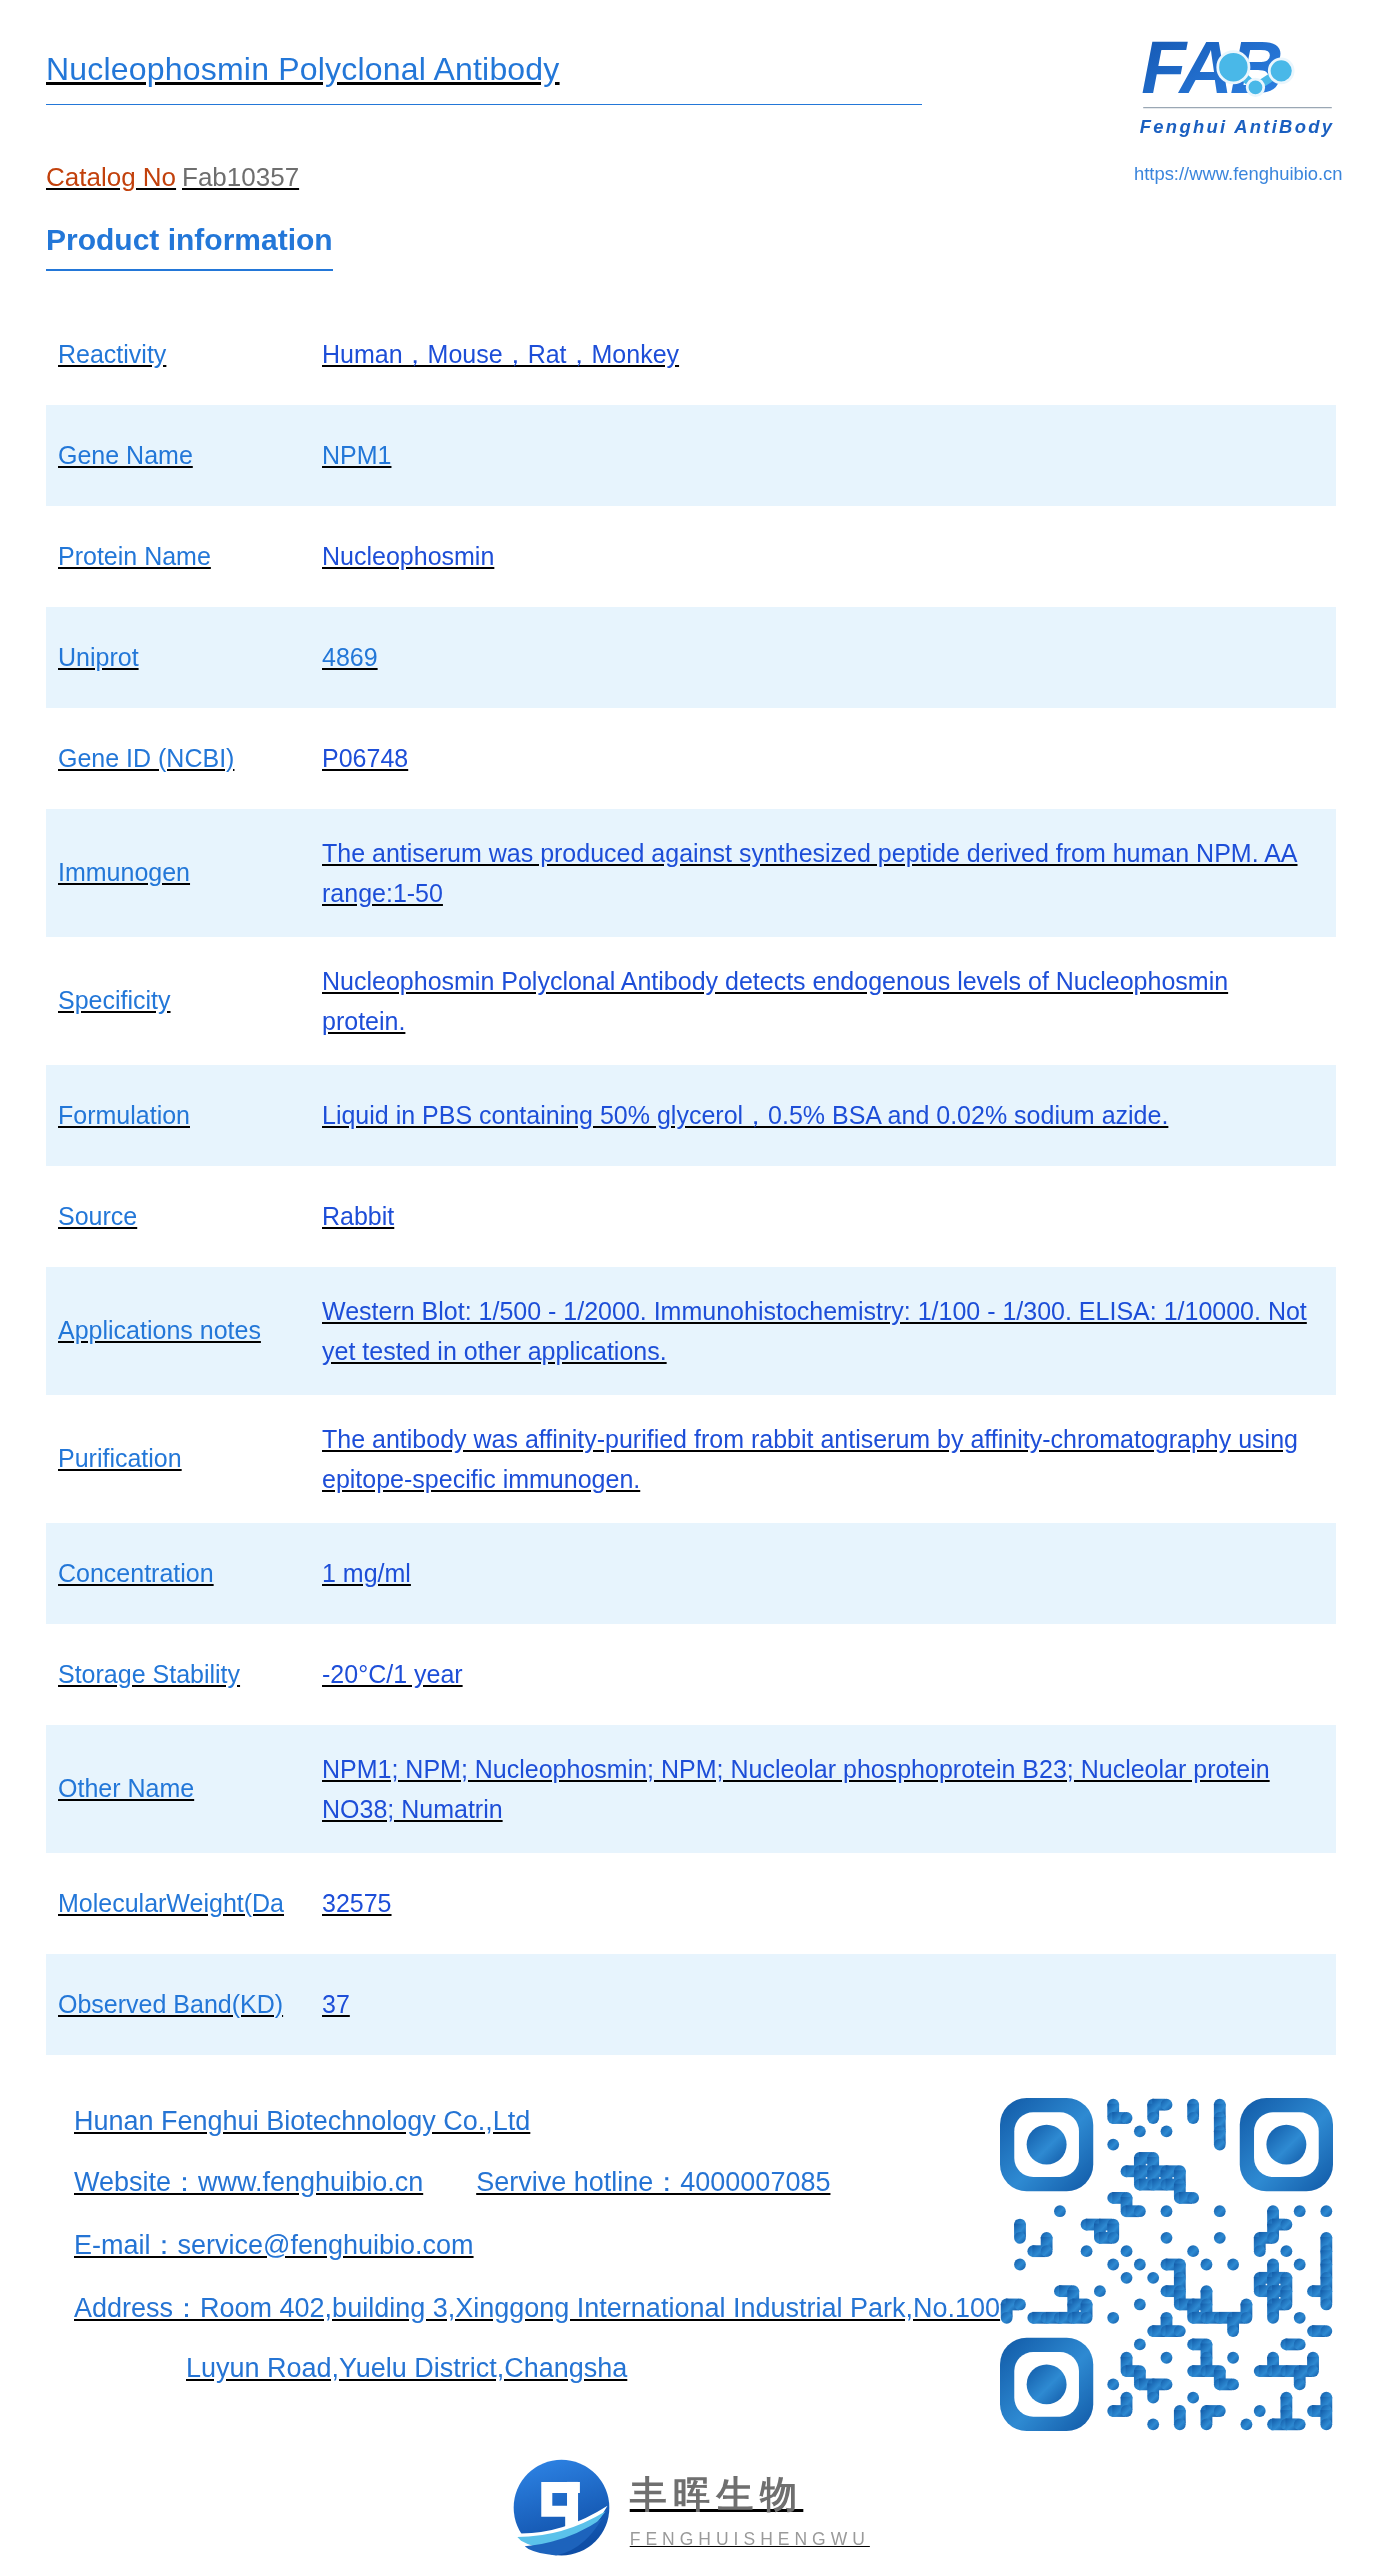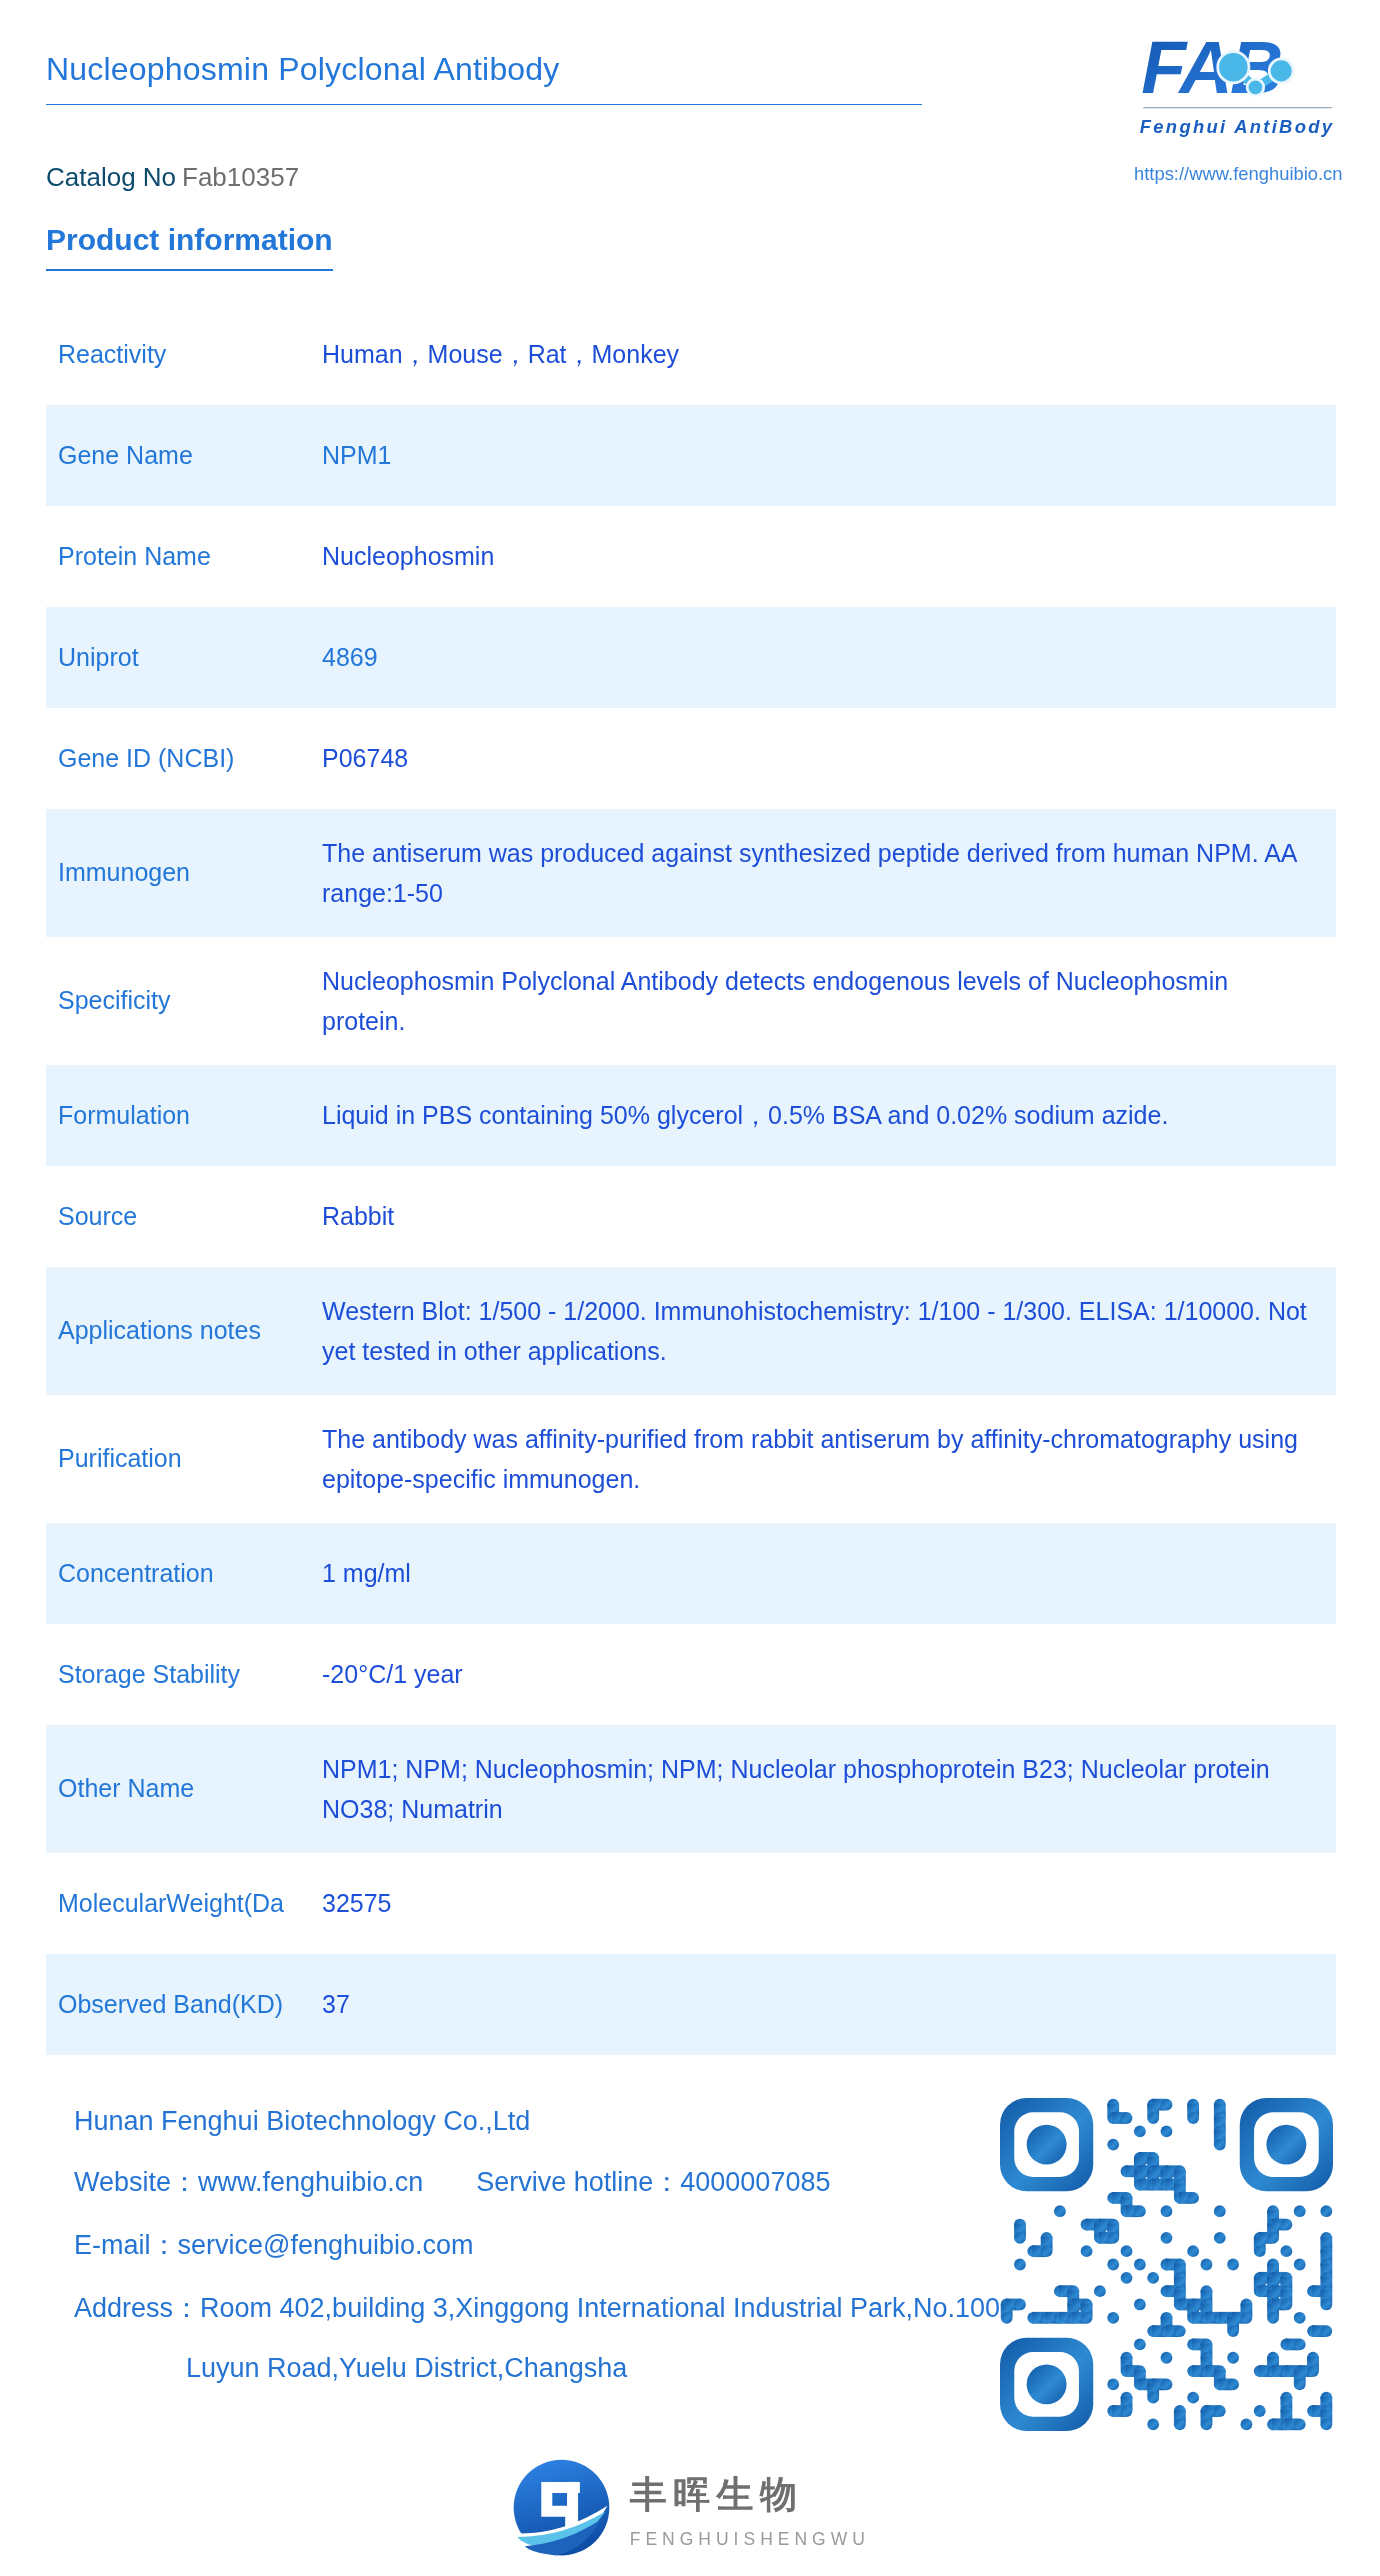--- a/index.html
+++ b/index.html
@@ -1,30 +1,30 @@
 <!DOCTYPE html>
 <html style="font-size:14.7px"><head>
 <meta charset="utf-8">
 <style>
   * { margin: 0; padding: 0; box-sizing: border-box; }
   html, body { background: #ffffff; }
   body { font-family: "Liberation Sans", sans-serif; width: 1380px; height: 2576px; position: relative; overflow: hidden; }
-  .page { width: 1380px; height: 2356px; position: relative; background: #fff; }
+  .page { width: 1380px; height: 2356px; position: relative; background: #fff; text-decoration: underline; }
 
   
   .header { position: relative; padding: 51px 46px 0 46px; }
   .title-wrap { width: 876px; border-bottom: 1.8px solid #2377d8; padding-bottom: 15.6px; }
   .doc-title { color: #2377d8; font-size: 32px; font-weight: 400; letter-spacing: 0.2px; }
 
   .logo-block { position: absolute; top: 32px; right: 39px; width: 207px; text-align: center; }
   .logo-url { color: #3a85dc; font-size: 18.4px; margin-top: 19px; white-space: nowrap; }
 
   
   .catalog-row { padding: 0 46px; margin-top: 57px; display: flex; align-items: baseline; font-size: 26px; }
-  .catalog-label { color: #0c4a6e; width: 136px; }
+  .catalog-label { color: #c2410c; width: 136px; }
   .catalog-value { color: #6e6e6e; margin-left: 0px; }
 
   
   .section-wrap { padding: 0 46px; margin-top: 30px; }
   .section-title { display: inline-block; color: #2377d8; font-size: 30px; padding-bottom: 12px; border-bottom: 2.8px solid #2377d8; }
 
   
   .info-table { margin: 33px 44px 0 46px; }
   .info-row { display: flex; align-items: center; min-height: 101px; padding: 24px 0; }
   .info-row.shaded { background: #e7f4fd; }

